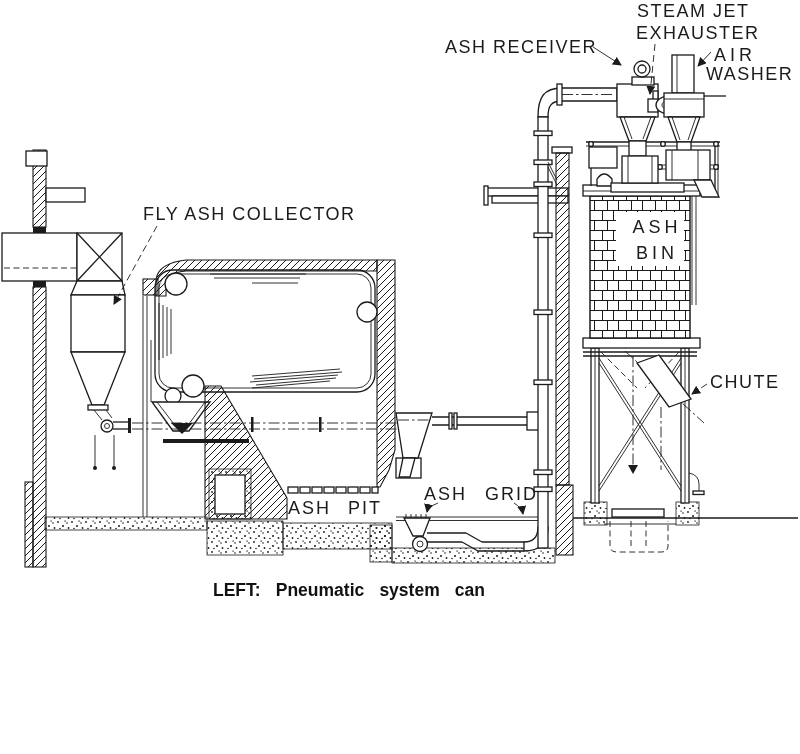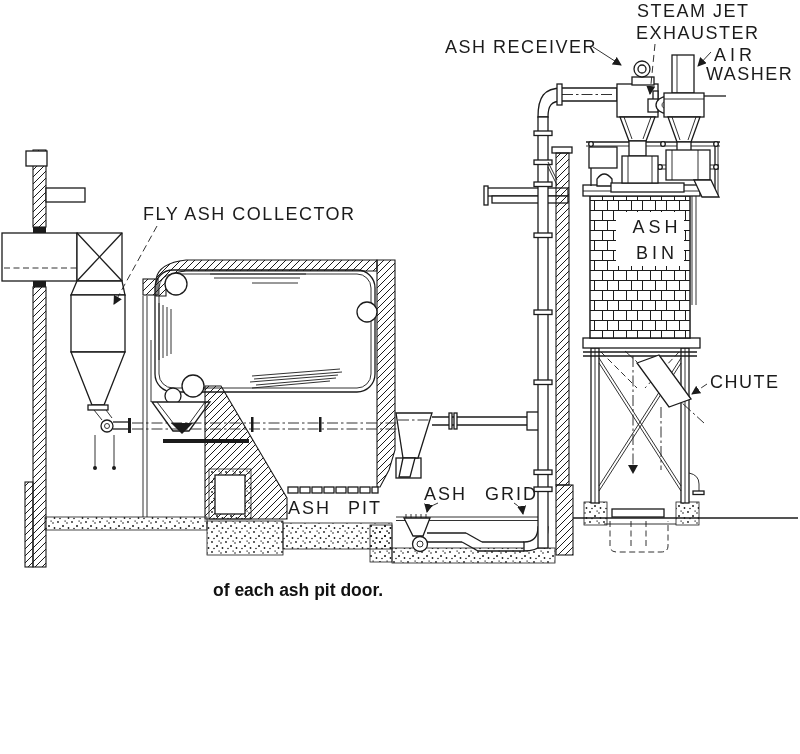--- a/index.html
+++ b/index.html
@@ -333,15 +333,15 @@
 
     <text class="lbl lbl-pit" x="288" y="514">ASH PIT</text>
 
     <text class="lbl lbl-grid" x="424" y="500">ASH GRID</text>
     <path class="thin" d="M438,503 Q428,507 427,512" marker-end="url(#arr)"></path>
     <path class="thin" d="M514,503 Q522,508 523,514" marker-end="url(#arr)"></path>
   </g>
 </svg>
 
 <div class="caption">
-  <div class="cl last">of each ash pit door.</div>
+  <div class="cl">LEFT: Pneumatic system can</div>
 </div>
 </div>
 
 </body></html>

